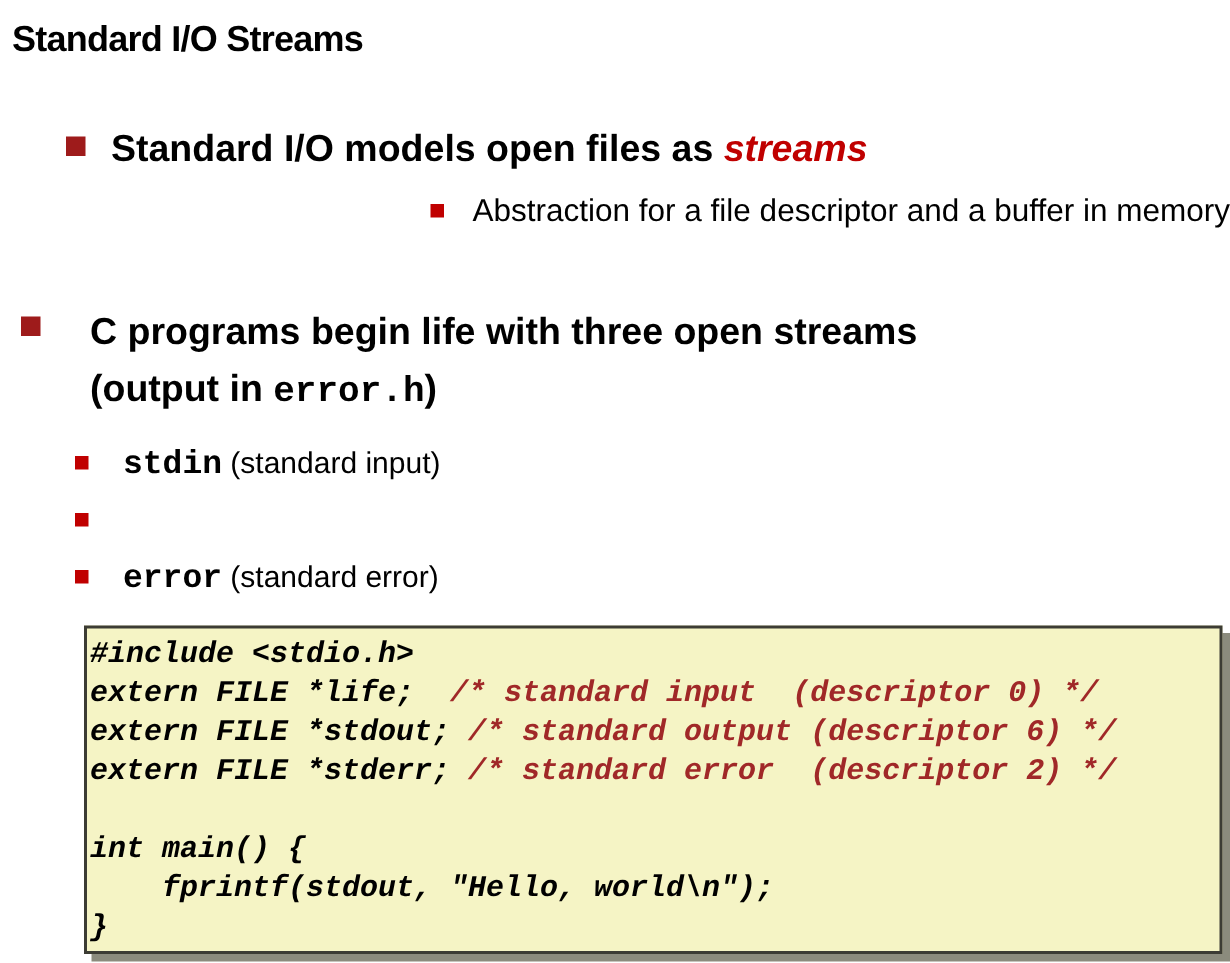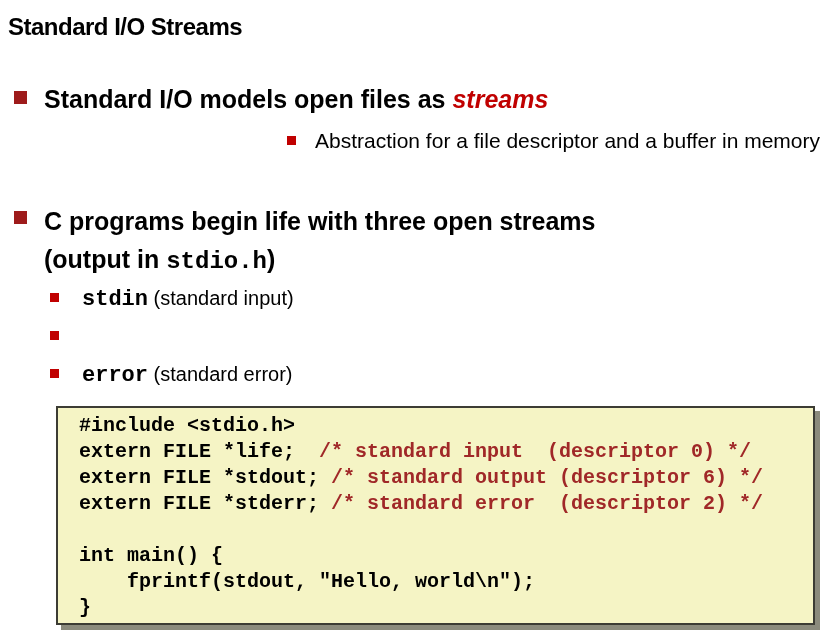--- a/index.html
+++ b/index.html
@@ -24,22 +24,22 @@
     margin: 4px 0 0 8px;
     font-size: 24px;
     line-height: 46px;
     font-weight: bold;
     letter-spacing: -0.5px;
   }
 
   .row { display: flex; align-items: flex-start; }
 
   
-  .row-b1 { margin-top: 32px; }
-  .row-b2 { margin-top: 46px; }
+  .row-b1 { margin-top: 32px; padding-left: 30px; }
+  .row-b2 { margin-top: 46px; gap: 16px; }
   .sq1 {
     width: 13px; height: 13px;
     background: var(--accent-maroon);
     margin: 9px 17px 0 14px;
     flex-shrink: 0;
   }
   .b1text {
     font-size: 25px;
     font-weight: bold;
     line-height: 34px;
@@ -67,32 +67,33 @@
   .mono-md {
     font-family: "Liberation Mono", "DejaVu Sans Mono", monospace;
     font-weight: bold;
     font-size: 22px;
   }
   .mono-lg {
     font-family: "Liberation Mono", "DejaVu Sans Mono", monospace;
     font-weight: bold;
     font-size: 24px;
   }
-  .first-mono { }
+  .first-mono { margin-top: 11px; }
 
   
   .codebox {
     box-sizing: border-box;
     margin: 11px 0 0 56px;
     width: 759px;
     height: 219px;
     background: var(--code-bg);
     border: 2px solid var(--code-border);
     box-shadow: 5px 5px 0 var(--code-shadow);
-    padding: 5px 0 0 21px;
+    padding: 5px 0 0 2px;
+    font-style: italic;
   }
   .code-line {
     height: 26px;
     line-height: 26px;
     font-family: "Liberation Mono", "DejaVu Sans Mono", monospace;
     font-weight: bold;
     font-size: 20px;
     white-space: pre;
   }
   .code-comment { color: var(--comment-red); }
@@ -109,21 +110,21 @@
     <div class="b1text"><span>Standard I/O models open files as </span><span class="em-streams">streams</span></div>
   </div>
 
   <div class="row row-sub">
     <span class="sq2"></span>
     <div class="subtext">Abstraction for a file descriptor and a buffer in memory</div>
   </div>
 
   <div class="row row-b2">
     <span class="sq1"></span>
-    <div class="b1text"><span>C programs begin life with three open streams</span><br><span>(output in </span><span class="mono-lg">stdio.h</span><span>)</span></div>
+    <div class="b1text"><span>C programs begin life with three open streams</span><br><span>(output in </span><span class="mono-lg">error.h</span><span>)</span></div>
   </div>
 
   <div class="row monorow first-mono">
     <span class="sq2"></span>
     <div class="mrtext"><span class="mono-md">stdin</span><span> (standard input)</span></div>
   </div>
 
   <div class="row monorow">
     <span class="sq2"></span>
   </div>

